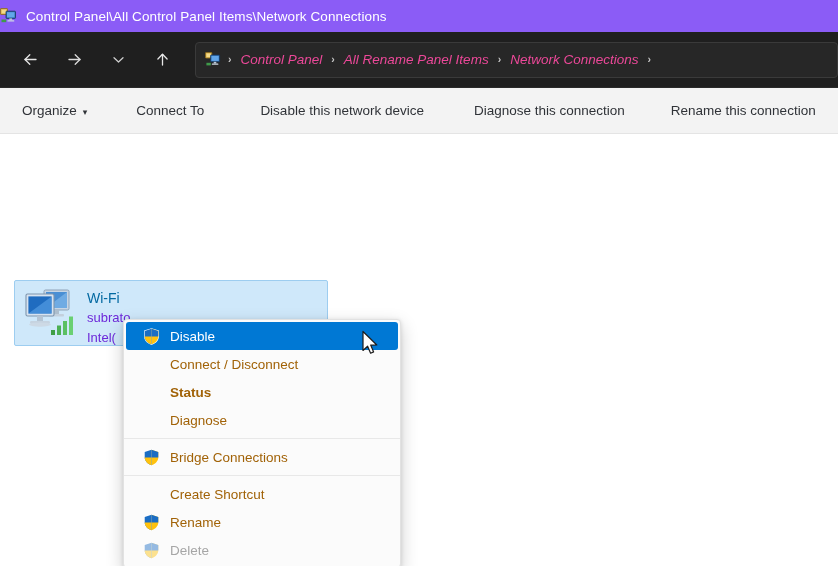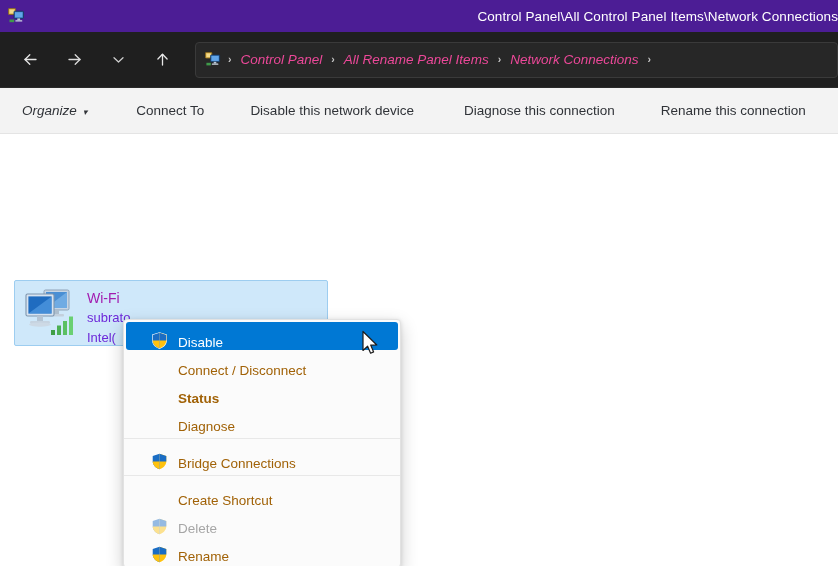--- a/index.html
+++ b/index.html
@@ -11,26 +11,24 @@
     width: 838px;
     height: 566px;
     overflow: hidden;
     font-family: "Liberation Sans", sans-serif;
     -webkit-font-smoothing: antialiased;
   }
 
   
   .titlebar {
     height: 32px;
-    background: #4c1d95;
-    display: flex;
-    align-items: center;
-    padding-left: 8px;
-    box-sizing: border-box;
-    justify-content: space-between;
+    background: #8b5cf6;
+    display: flex;
+    align-items: center;
+    box-sizing: border-box;
   }
   .titlebar-icon {
     width: 18px;
     height: 18px;
     position: relative;
     flex: 0 0 auto;
     margin-right: 8px;
   }
   .titlebar-text {
     color: #ffffff;
@@ -152,21 +150,21 @@
     margin-right: 8px;
   }
   .adapter-lines {
     display: flex;
     flex-direction: column;
     padding-top: 3px;
     min-width: 0;
   }
   .adapter-name {
     font-size: 14px;
-    color: #a21caf;
+    color: #0369a1;
     line-height: 19px;
     white-space: nowrap;
   }
   .adapter-sub {
     font-size: 13px;
     color: #6d28d9;
     line-height: 20px;
     white-space: nowrap;
   }
 
@@ -180,25 +178,25 @@
     background: #fbfbfb;
     border: 1px solid #e2e2e2;
     border-radius: 4px;
     box-shadow: 0 6px 18px rgba(0,0,0,0.20), 0 1px 4px rgba(0,0,0,0.12);
     padding: 2px 0 3px 0;
     overflow: hidden;
   }
   .mi {
     height: 28px;
     display: flex;
-    align-items: flex-end;
+    align-items: center;
     box-sizing: border-box;
     margin: 0 2px;
     border-radius: 3px;
-    padding-left: 24px;
+    padding-left: 16px;
   }
   .mi-icon {
     width: 19px;
     height: 19px;
     flex: 0 0 auto;
     margin-right: 9px;
     position: relative;
   }
   .mi-icon.empty { background: none; }
   .mi-label {
@@ -295,28 +293,28 @@
     <span class="crumb">Control Panel</span>
     <span class="crumb-sep">›</span>
     <span class="crumb">All Rename Panel Items</span>
     <span class="crumb-sep">›</span>
     <span class="crumb">Network Connections</span>
     <span class="crumb-sep">›</span>
   </div>
 </div>
 
 <div class="cmdbar">
-  <div class="cmditem" style="margin-left:18px;font-style:italic;">
+  <div class="cmditem" style="margin-left:18px;">
     <span>Organize</span>
     <span class="cmd-caret">▾</span>
   </div>
   <div class="cmditem" style="margin-left:41px;">
     <span>Connect To</span>
   </div>
-  <div class="cmditem" style="margin-left:38px;">
+  <div class="cmditem" style="margin-left:48px;">
     <span>Disable this network device</span>
   </div>
   <div class="cmditem" style="margin-left:42px;">
     <span>Diagnose this connection</span>
   </div>
   <div class="cmditem" style="margin-left:38px;">
     <span>Rename this connection</span>
   </div>
 </div>
 
@@ -397,46 +395,46 @@
       <span class="mi-label">Bridge Connections</span>
     </div>
 
     <div class="mi-sep"></div>
 
     <div class="mi">
       <span class="mi-icon empty"></span>
       <span class="mi-label">Create Shortcut</span>
     </div>
 
+    <div class="mi">
+      <span class="mi-icon">
+        <svg class="uac" viewBox="0 0 19 19">
+          <path d="M9.5 1.2 L16.9 3.6 V9.2 C16.9 13.4 13.7 16.5 9.5 17.9 C5.3 16.5 2.1 13.4 2.1 9.2 V3.6 Z" fill="#ffffff"></path>
+          <path d="M9.5 1.8 L16.3 4 V9.2 C16.3 13 13.4 15.9 9.5 17.2 V1.8 Z" fill="#ffc20e"></path>
+          <path d="M9.5 1.8 L2.7 4 V9.2 C2.7 13 5.6 15.9 9.5 17.2 V1.8 Z" fill="#1a6dc4"></path>
+          <path d="M9.5 9.5 H16.3 V9.2 V4 L9.5 1.8 Z" fill="#1a6dc4"></path>
+          <path d="M9.5 9.5 H2.7 V9.2 C2.7 13 5.6 15.9 9.5 17.2 Z" fill="#ffc20e"></path>
+        </svg>
+      </span>
+      <span class="mi-label">Rename</span>
+    </div>
+
     <div class="mi disabled">
       <span class="mi-icon">
         <svg class="uac" viewBox="0 0 19 19">
           <path d="M9.5 1.2 L16.9 3.6 V9.2 C16.9 13.4 13.7 16.5 9.5 17.9 C5.3 16.5 2.1 13.4 2.1 9.2 V3.6 Z" fill="#ffffff"></path>
           <path d="M9.5 1.8 L16.3 4 V9.2 C16.3 13 13.4 15.9 9.5 17.2 V1.8 Z" fill="#ffc20e"></path>
           <path d="M9.5 1.8 L2.7 4 V9.2 C2.7 13 5.6 15.9 9.5 17.2 V1.8 Z" fill="#1a6dc4"></path>
           <path d="M9.5 9.5 H16.3 V9.2 V4 L9.5 1.8 Z" fill="#1a6dc4"></path>
           <path d="M9.5 9.5 H2.7 V9.2 C2.7 13 5.6 15.9 9.5 17.2 Z" fill="#ffc20e"></path>
         </svg>
       </span>
       <span class="mi-label">Delete</span>
     </div>
 
-    <div class="mi">
-      <span class="mi-icon">
-        <svg class="uac" viewBox="0 0 19 19">
-          <path d="M9.5 1.2 L16.9 3.6 V9.2 C16.9 13.4 13.7 16.5 9.5 17.9 C5.3 16.5 2.1 13.4 2.1 9.2 V3.6 Z" fill="#ffffff"></path>
-          <path d="M9.5 1.8 L16.3 4 V9.2 C16.3 13 13.4 15.9 9.5 17.2 V1.8 Z" fill="#ffc20e"></path>
-          <path d="M9.5 1.8 L2.7 4 V9.2 C2.7 13 5.6 15.9 9.5 17.2 V1.8 Z" fill="#1a6dc4"></path>
-          <path d="M9.5 9.5 H16.3 V9.2 V4 L9.5 1.8 Z" fill="#1a6dc4"></path>
-          <path d="M9.5 9.5 H2.7 V9.2 C2.7 13 5.6 15.9 9.5 17.2 Z" fill="#ffc20e"></path>
-        </svg>
-      </span>
-      <span class="mi-label">Rename</span>
-    </div>
-
   </div>
 
   <div class="cursor">
     <svg width="20" height="28" viewBox="0 0 20 28">
       <path d="M2 1.5 L2 20.5 L6.6 16.2 L9.6 23.2 L12.6 21.9 L9.7 15.1 L15.8 15.0 Z" fill="#ffffff" stroke="#1c1c1c" stroke-width="1.2" stroke-linejoin="round"></path>
     </svg>
   </div>
 
 </div>
 

